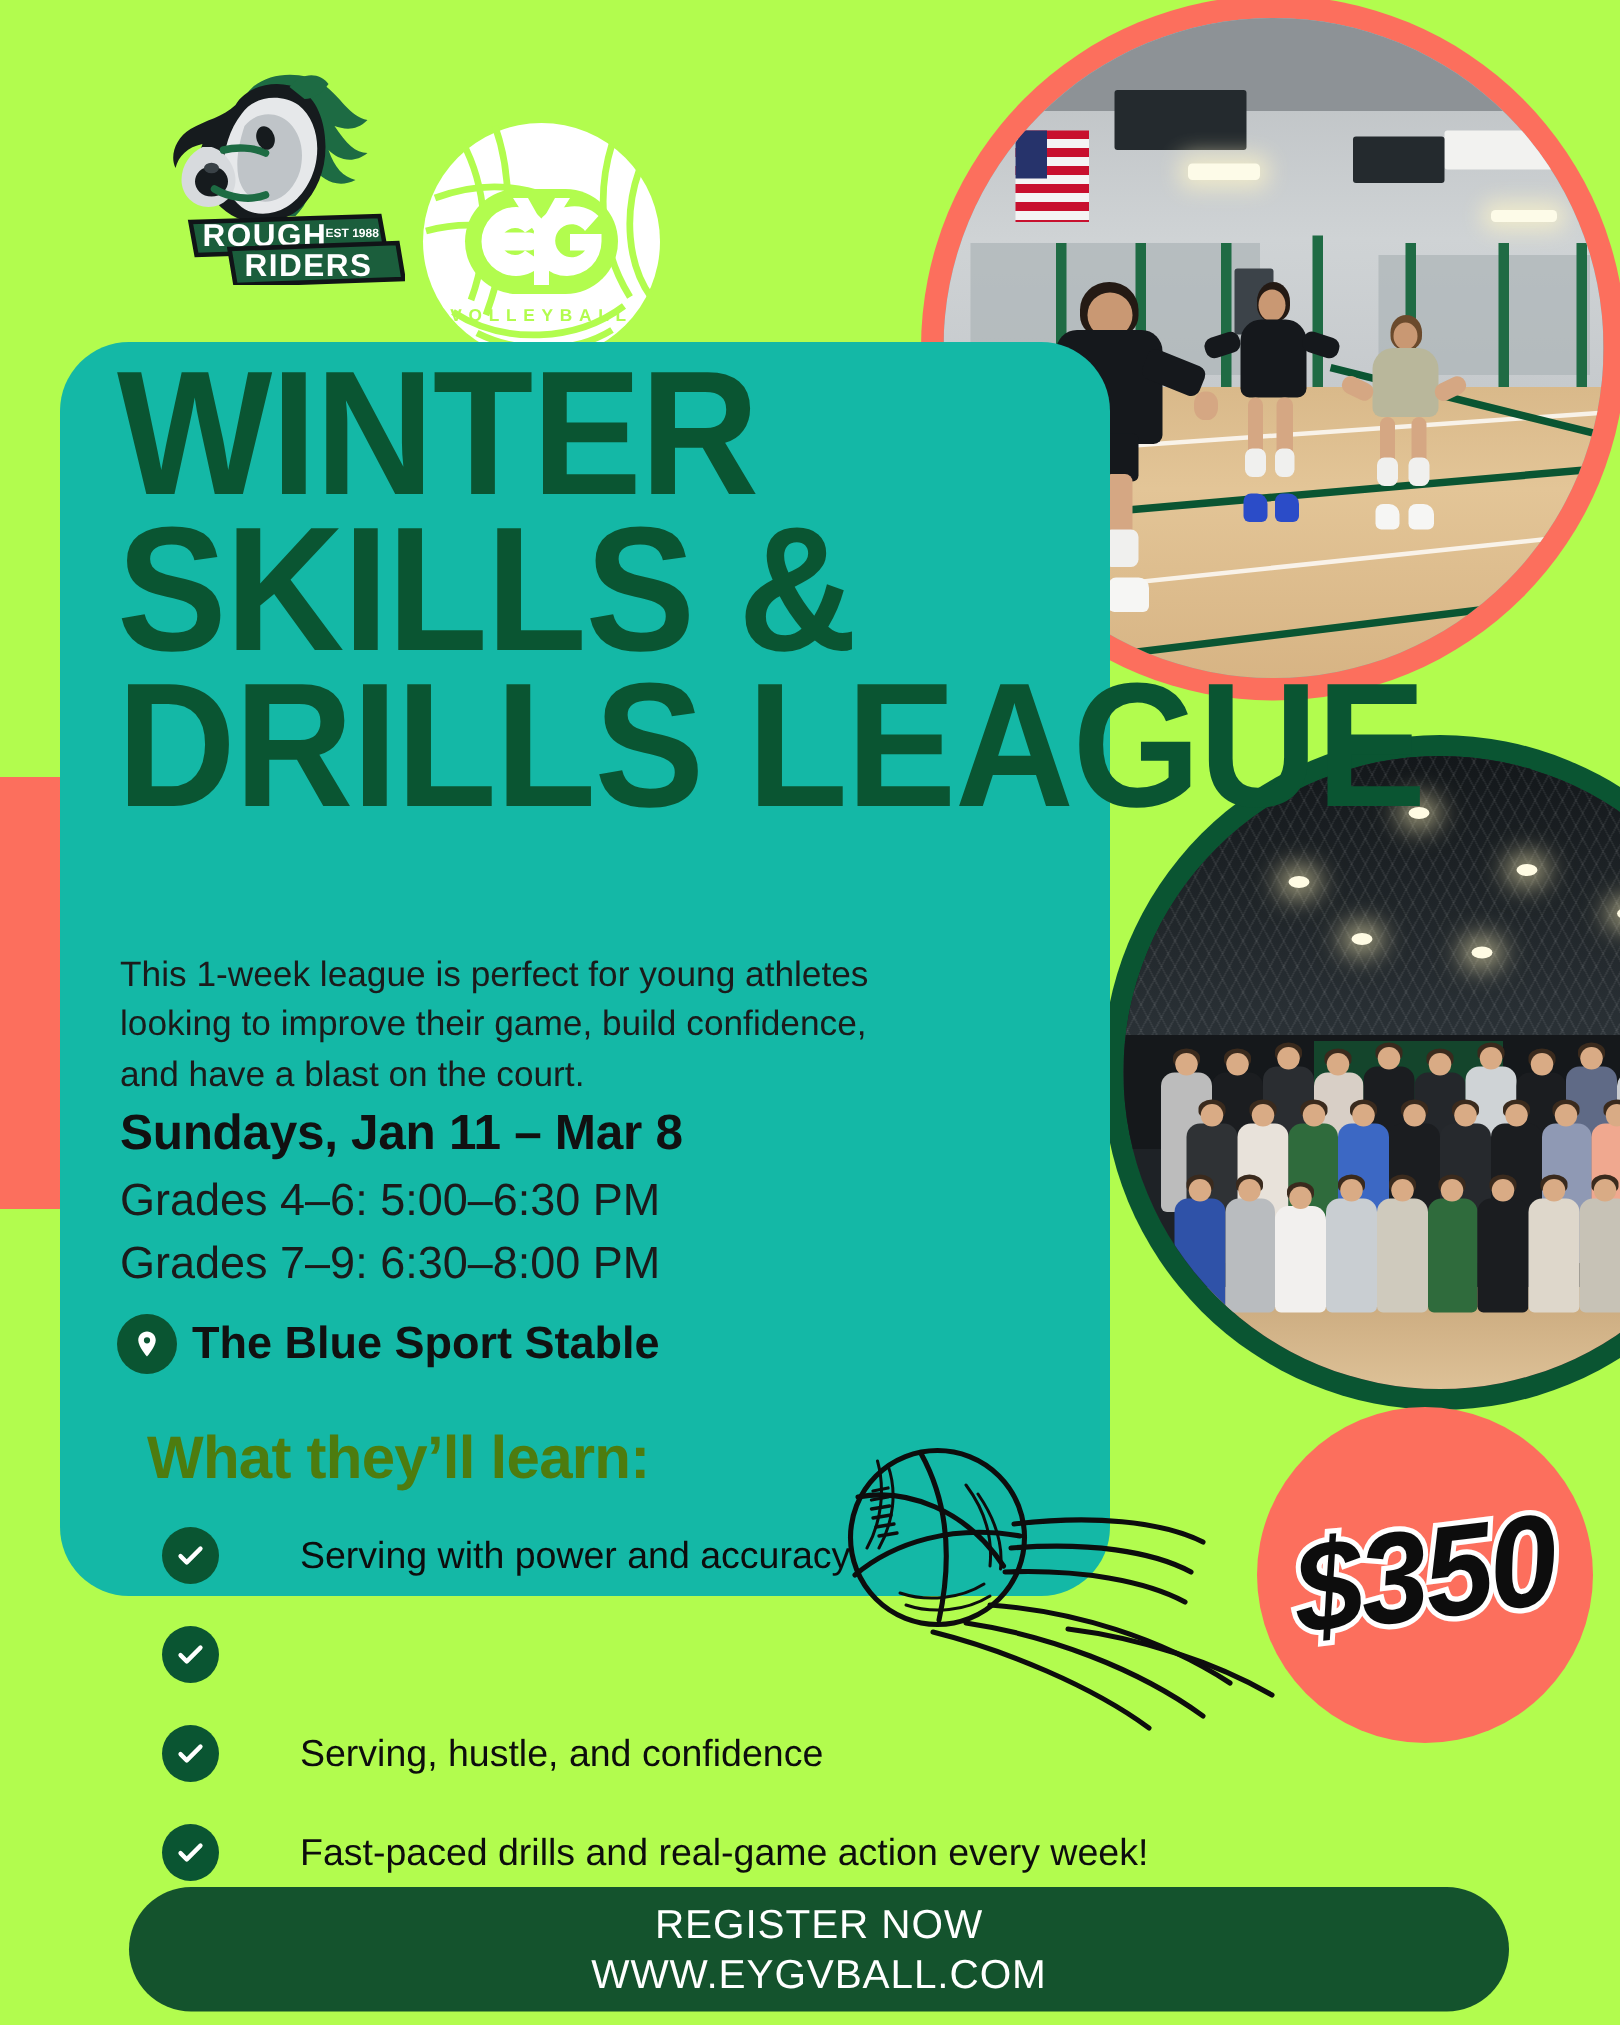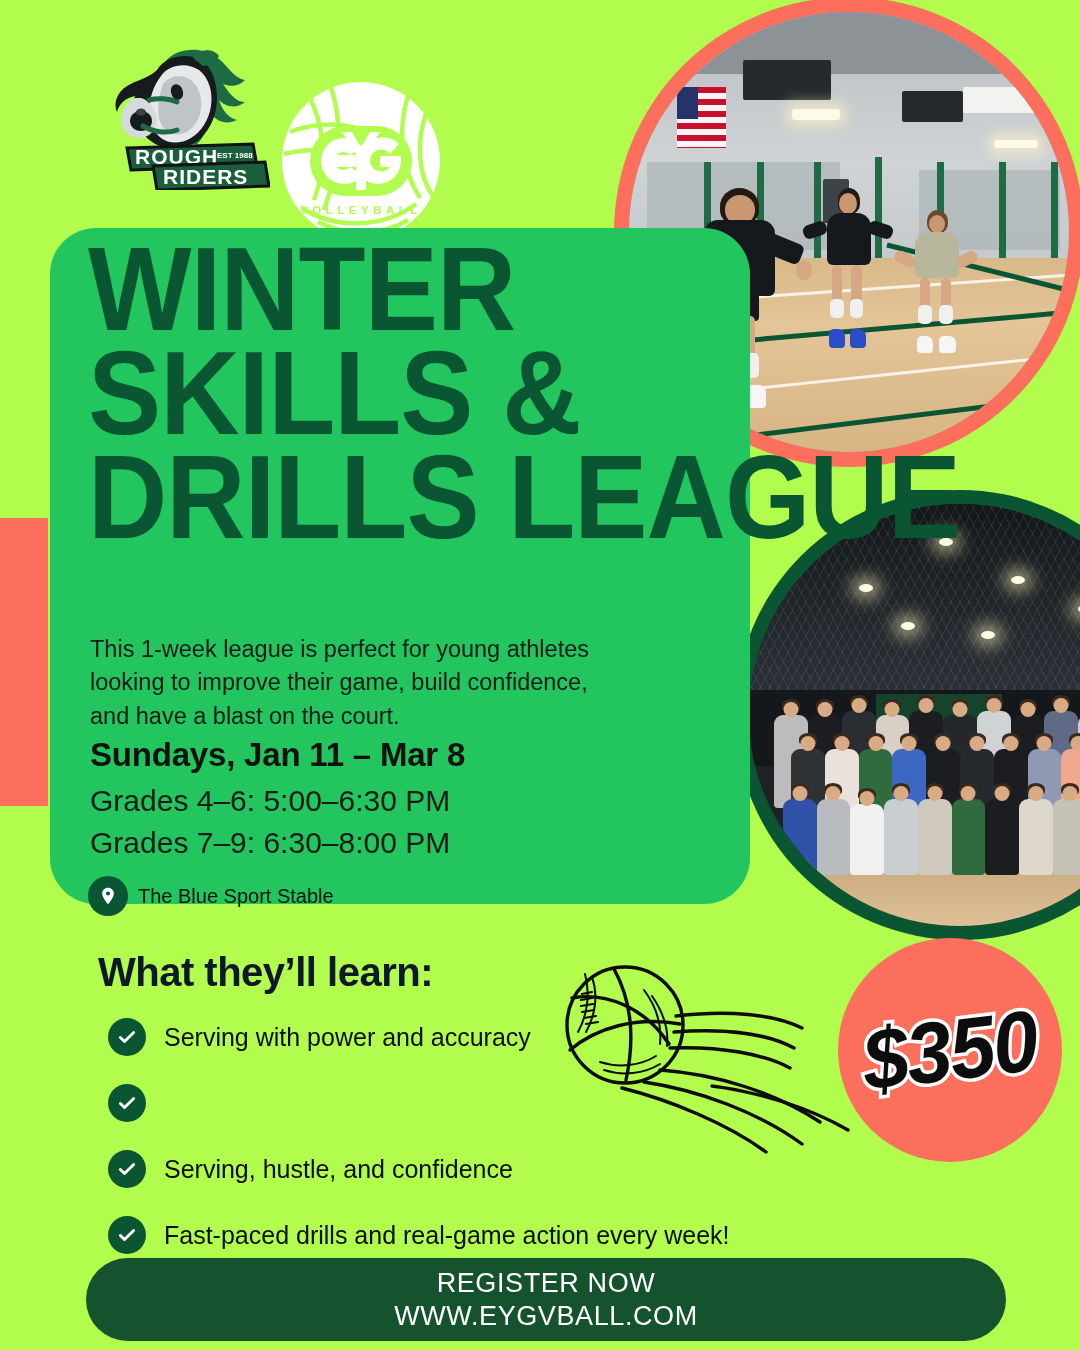--- a/index.html
+++ b/index.html
@@ -84,22 +84,22 @@
   .team .backwall { position:absolute; left:0; top:44%; width:100%; height:18%; background:#15181b; }
   .team .greenpad { position:absolute; background:#14452c; }
   .team .floor { position:absolute; left:0; bottom:0; width:100%; height:16%;
       background:linear-gradient(180deg,#c9a87c,#ddc197); }
   .team .kid { position:absolute; border-radius:9px 9px 4px 4px; }
   .team .kid .h { position:absolute; left:50%; transform:translateX(-50%); top:-13px; width:15px; height:15px; border-radius:50%; background:#d9ab85; }
   .team .kid .hr { position:absolute; left:50%; transform:translateX(-50%); top:-16px; width:18px; height:12px; border-radius:50% 50% 30% 30%; background:#3a2a1d; }
 
   
   .card {
-    position:absolute; left:50px; top:228px; width:700px; height:676px;
-    background:#22c55e; border-radius:46px; z-index:4;
+    position:absolute; left:40px; top:228px; width:700px; height:836px;
+    background:#14b8a6; border-radius:46px; z-index:4;
   }
   .headline {
     position:absolute; left:38px; top:10px; width:900px;
     color:#0a5532;
     font-family:"Liberation Sans Narrow","Liberation Sans", sans-serif;
     font-weight:bold; font-size:118px; line-height:0.88;
     letter-spacing:-1px;
     transform:scaleX(0.93); transform-origin:left top;
     z-index:6;
   }
@@ -117,36 +117,36 @@
   .grade { position:absolute; left:40px; font-size:30px; color:#1b1b1b; }
   .grade.g1 { top:556px;text-align:right; }
   .grade.g2 { top:598px; }
 
   .venue { position:absolute; left:38px; top:648px; display:flex; align-items:center; gap:10px; }
   .pin {
     width:40px; height:40px; border-radius:50%; background:#0a5532;
     display:flex; align-items:center; justify-content:center; flex:0 0 auto;
   }
   .pin svg { width:20px; height:20px; }
-  .venue-name { font-size:20px; font-weight:normal; color:#111; white-space:nowrap; }
+  .venue-name { font-size:30px; font-weight:bold; color:#111; white-space:nowrap; }
 
   
   .learn-title {
     position:absolute; left:98px; top:950px;
-    font-size:40px; font-weight:bold; color:#0f172a;
+    font-size:40px; font-weight:bold; color:#4d7c0f;
     letter-spacing:-0.5px; z-index:5;
   }
   .bullets { position:absolute; left:108px; top:1010px; z-index:5; }
   .bullet { display:flex; align-items:center; gap:18px; height:54px; margin-bottom:12px; }
   .chk {
     width:38px; height:38px; border-radius:50%; background:#0a5532;
     display:flex; align-items:center; justify-content:center; flex:0 0 auto;
   }
   .chk svg { width:20px; height:20px; }
-  .bullet-txt { font-size:25px; color:#0d0d0d; white-space:nowrap; }
+  .bullet-txt { font-size:25px; color:#0d0d0d; white-space:nowrap;margin-left:36px; }
 
   
   .vball-art { position:absolute; left:552px; top:952px; width:330px; height:205px; z-index:4; }
 
   
   .price-circle {
     position:absolute; left:838px; top:938px; width:224px; height:224px;
     border-radius:50%; background:#fc6f5d; z-index:5;
     display:flex; align-items:center; justify-content:center;
   }

